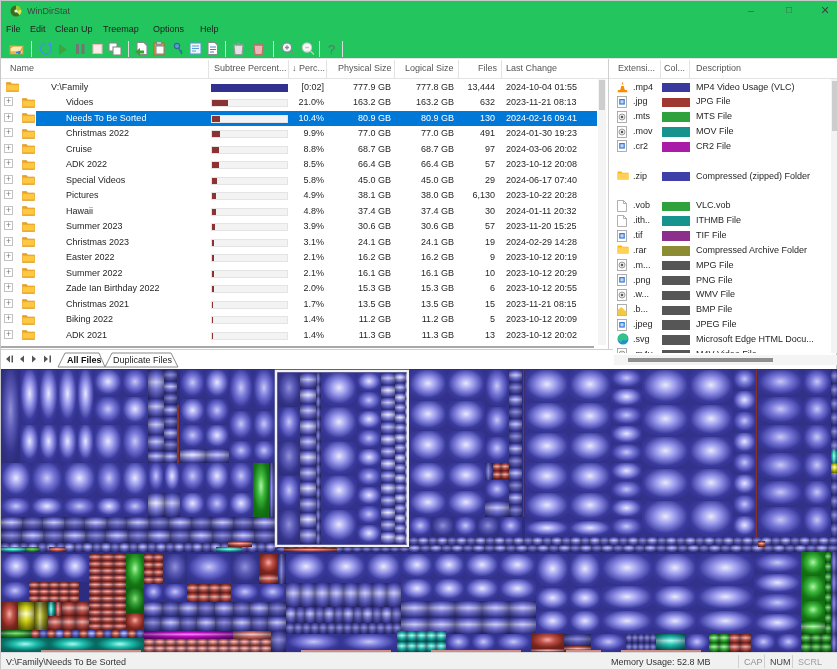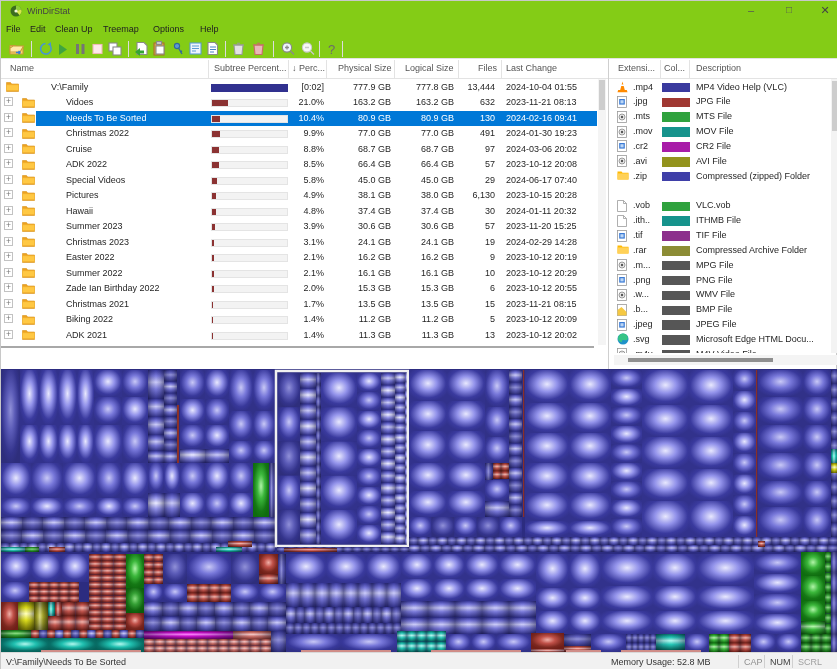--- a/index.html
+++ b/index.html
@@ -1,18 +1,18 @@
 <!DOCTYPE html>
 <html><head><meta charset="utf-8"><style>
 * { margin:0; padding:0; box-sizing:border-box; }
 html,body { width:837px; height:669px; overflow:hidden; }
 body { font-family:"Liberation Sans", sans-serif; position:relative; background:#fff;
   -webkit-font-smoothing:antialiased; filter:blur(0.28px); }
 #win { position:absolute; inset:0; border:1px solid #c8c8c8; }
-.chrome { position:absolute; left:0; top:0; width:837px; height:58px; background:#84cc16; }
+.chrome { position:absolute; left:0; top:0; width:837px; height:58px; background:#22c55e; }
 .title { position:absolute; left:26px; top:4.5px; font-size:9px; color:#444; }
 .winbtn { position:absolute; top:0; width:38px; height:19px; color:#555; font-size:11px;
   text-align:center; line-height:18px; }
 .menu { position:absolute; top:20px; left:0; height:17px; font-size:9px; color:#222; }
 .menu span { position:absolute; top:3px; }
 .hdr { position:absolute; top:58px; height:20px; background:#fff; font-size:9px; color:#555; }
 .hdr span { position:absolute; top:4px; }
 .hline { position:absolute; background:#e3e3e3; }
 .lrow { position:absolute; left:0; width:596px; height:15.5px; font-size:9px; color:#1f1f1f; }
 .lrow .hl { position:absolute; left:35px; right:0; top:0; bottom:0.5px; background:#0078d7; }
@@ -281,21 +281,21 @@
           </svg>
         </span>
         <span class="nm" style="left:37px">Pictures</span>
         <span class="bar">
           <i style="width:3.8px"></i>
         </span>
         <span class="col p">4.9%</span>
         <span class="col ph">38.1 GB</span>
         <span class="col lo">38.0 GB</span>
         <span class="col fl">6,130</span>
-        <span class="col dt">2023-10-15 20:28</span>
+        <span class="col dt">2023-10-22 20:28</span>
       </div>
       <div class="lrow" style="top:202.5px">
         <span class="exp" style="left:3px">+</span>
         <span class="fold" style="left:21px">
           <svg class="fi" width="13" height="11" viewBox="0 0 13 11">
             <path d="M0.5 1.5 h4 l1.2 1.5 h6.8 v7.5 h-12 z" fill="#eda21f" stroke="#d8941c" stroke-width="0.6"></path>
             <path d="M0.5 3.8 h12 v5.7 h-12 z" fill="#ffc843" stroke="#f0b335" stroke-width="0.5"></path>
           </svg>
         </span>
         <span class="nm" style="left:37px">Hawaii</span>
@@ -464,21 +464,21 @@
 <div class="xrow" style="top:79.0px">
         <span class="xic">
           <svg class="xi" width="11" height="12" viewBox="0 0 11 12">
             <path d="M5.5 0.5 L7.8 9 H3.2 Z" fill="#ff8a00"></path>
             <path d="M4.1 3.4 h2.8 l0.45 1.7 H3.65 Z" fill="#fff"></path>
             <path d="M1.2 9 h8.6 l0.7 2.2 H0.5 Z" fill="#ff8a00"></path>
           </svg>
         </span>
         <span class="xt">.mp4</span>
         <span class="sw" style="background:#3a3a9e"></span>
-        <span class="xd">MP4 Video Help (VLC)</span>
+        <span class="xd">MP4 Video Usage (VLC)</span>
       </div>
       <div class="xrow" style="top:93.85px">
         <span class="xic">
           <svg class="xi" width="10" height="12" viewBox="0 0 10 12">
             <rect x="0.5" y="0.5" width="9" height="11" fill="#fff" stroke="#9a9a9a" stroke-width="0.8"></rect>
             <rect x="2.2" y="3" width="5.6" height="5.6" fill="#3a7bd5"></rect>
             <rect x="3.4" y="4.2" width="3.2" height="3.2" fill="#bcd6f5"></rect>
           </svg>
         </span>
         <span class="xt">.jpg</span>
@@ -514,32 +514,20 @@
           <svg class="xi" width="10" height="12" viewBox="0 0 10 12">
             <rect x="0.5" y="0.5" width="9" height="11" fill="#fff" stroke="#9a9a9a" stroke-width="0.8"></rect>
             <rect x="2.2" y="3" width="5.6" height="5.6" fill="#3a7bd5"></rect>
             <rect x="3.4" y="4.2" width="3.2" height="3.2" fill="#bcd6f5"></rect>
           </svg>
         </span>
         <span class="xt">.cr2</span>
         <span class="sw" style="background:#a81ca8"></span>
         <span class="xd">CR2 File</span>
       </div>
-      <div class="xrow" style="top:153.25px">
-        <span class="xic">
-          <svg class="xi" width="10" height="12" viewBox="0 0 10 12">
-            <rect x="0.5" y="0.5" width="9" height="11" fill="#fff" stroke="#9a9a9a" stroke-width="0.8"></rect>
-            <circle cx="5" cy="6" r="3" fill="#e8e8e8" stroke="#777" stroke-width="0.7"></circle>
-            <circle cx="5" cy="6" r="1.2" fill="#555"></circle>
-          </svg>
-        </span>
-        <span class="xt">.avi</span>
-        <span class="sw" style="background:#93931d"></span>
-        <span class="xd">AVI File</span>
-      </div>
       <div class="xrow" style="top:168.1px">
         <span class="xic">
           <svg class="xi" width="12" height="11" viewBox="0 0 12 11">
             <path d="M0.5 1.5 h4 l1 1.3 h6 v6.7 h-11 z" fill="#ffb900"></path>
             <path d="M0.5 3.4 h11 v6.1 h-11 z" fill="#ffd158"></path>
           </svg>
         </span>
         <span class="xt">.zip</span>
         <span class="sw" style="background:#3f3fa8"></span>
         <span class="xd">Compressed (zipped) Folder</span>
@@ -673,20 +661,35 @@
       </div>
 </div>
 
 <div style="position:absolute;left:613px;top:354px;width:224px;height:10px;background:#f4f4f4">
  <div style="position:absolute;left:14px;top:3px;width:145px;height:4px;background:#8f8f8f"></div>
 </div>
 
 <div style="position:absolute;left:830px;top:78px;width:7px;height:274px;background:#f3f3f3"></div>
 <div style="position:absolute;left:831px;top:80px;width:5px;height:50px;background:#cdcdcd"></div>
 
+<div class="tabbar">
+ <svg width="612" height="20" viewBox="0 0 612 20">
+  <path d="M0 0.5 H612" stroke="#d0d0d0"></path>
+  <g fill="#555" font-size="8" font-family="Liberation Sans, sans-serif">
+   <path d="M5 10 l4-3.5 v7 z M10.5 6.5 v7 h1.5 v-7 z" transform="translate(0,0)"></path>
+   <path d="M19 10 l4-3.5 v7 z"></path>
+   <path d="M31 6.5 l4 3.5 -4 3.5 z"></path>
+   <path d="M43 6.5 l4 3.5 -4 3.5 z M48.5 6.5 v7 h1.5 v-7 z"></path>
+  </g>
+  <path d="M57 18 l7-14 h34 l6 14 z" fill="#fff" stroke="#8a8a8a"></path>
+  <path d="M104 18 l7-14 h59 l7 14 z" fill="none" stroke="#8a8a8a"></path>
+  <text x="66" y="14" font-size="9" font-weight="bold" font-family="Liberation Sans, sans-serif" fill="#111">All Files</text>
+  <text x="112" y="14" font-size="9" font-family="Liberation Sans, sans-serif" fill="#222">Duplicate Files</text>
+ </svg>
+</div>
 
 <svg width="837" height="283" viewBox="0 0 837 283" style="position:absolute;left:0;top:368px;filter:blur(0.6px)">
 <defs>
 <linearGradient id="HM" x1="0" y1="0" x2="1" y2="0">
           <stop offset="0%" stop-color="#9090a2"></stop>
           <stop offset="25%" stop-color="#dadae2"></stop>
           <stop offset="46%" stop-color="#ffffff"></stop>
           <stop offset="54%" stop-color="#ffffff"></stop>
           <stop offset="75%" stop-color="#dadae2"></stop>
           <stop offset="100%" stop-color="#9090a2"></stop>

